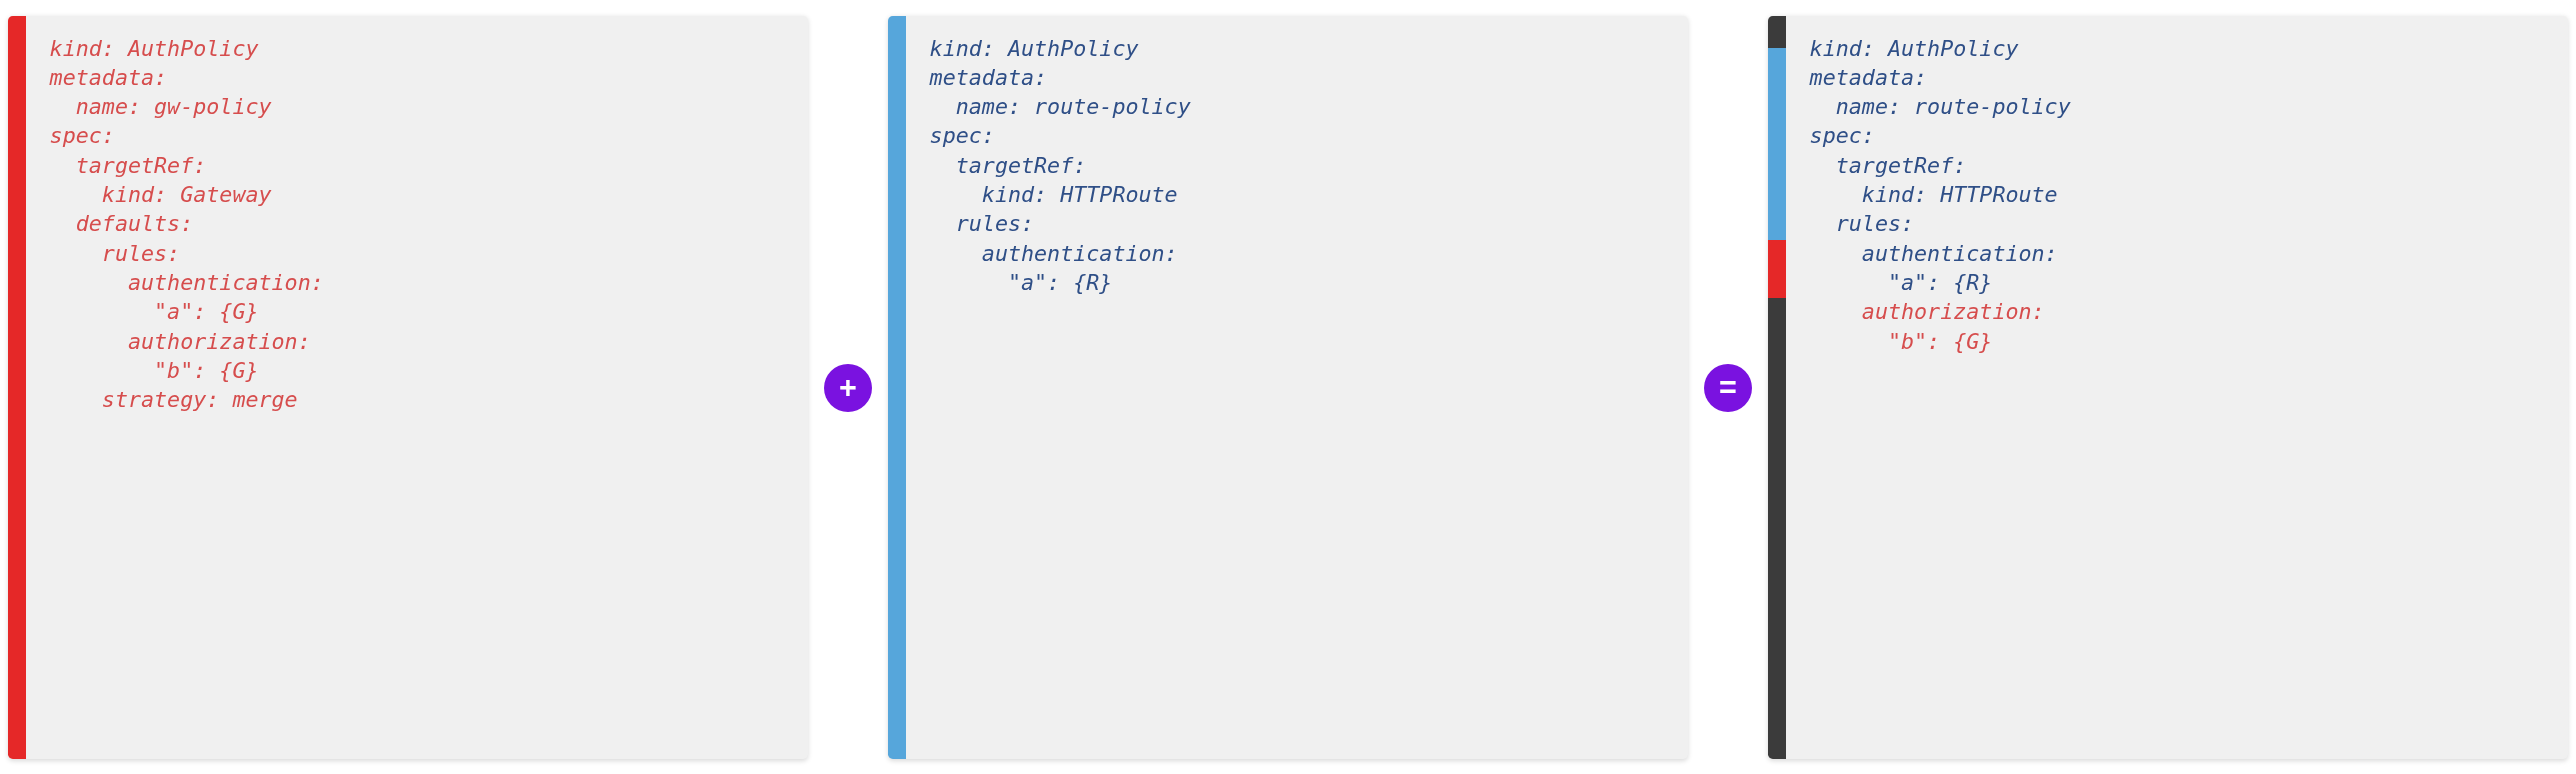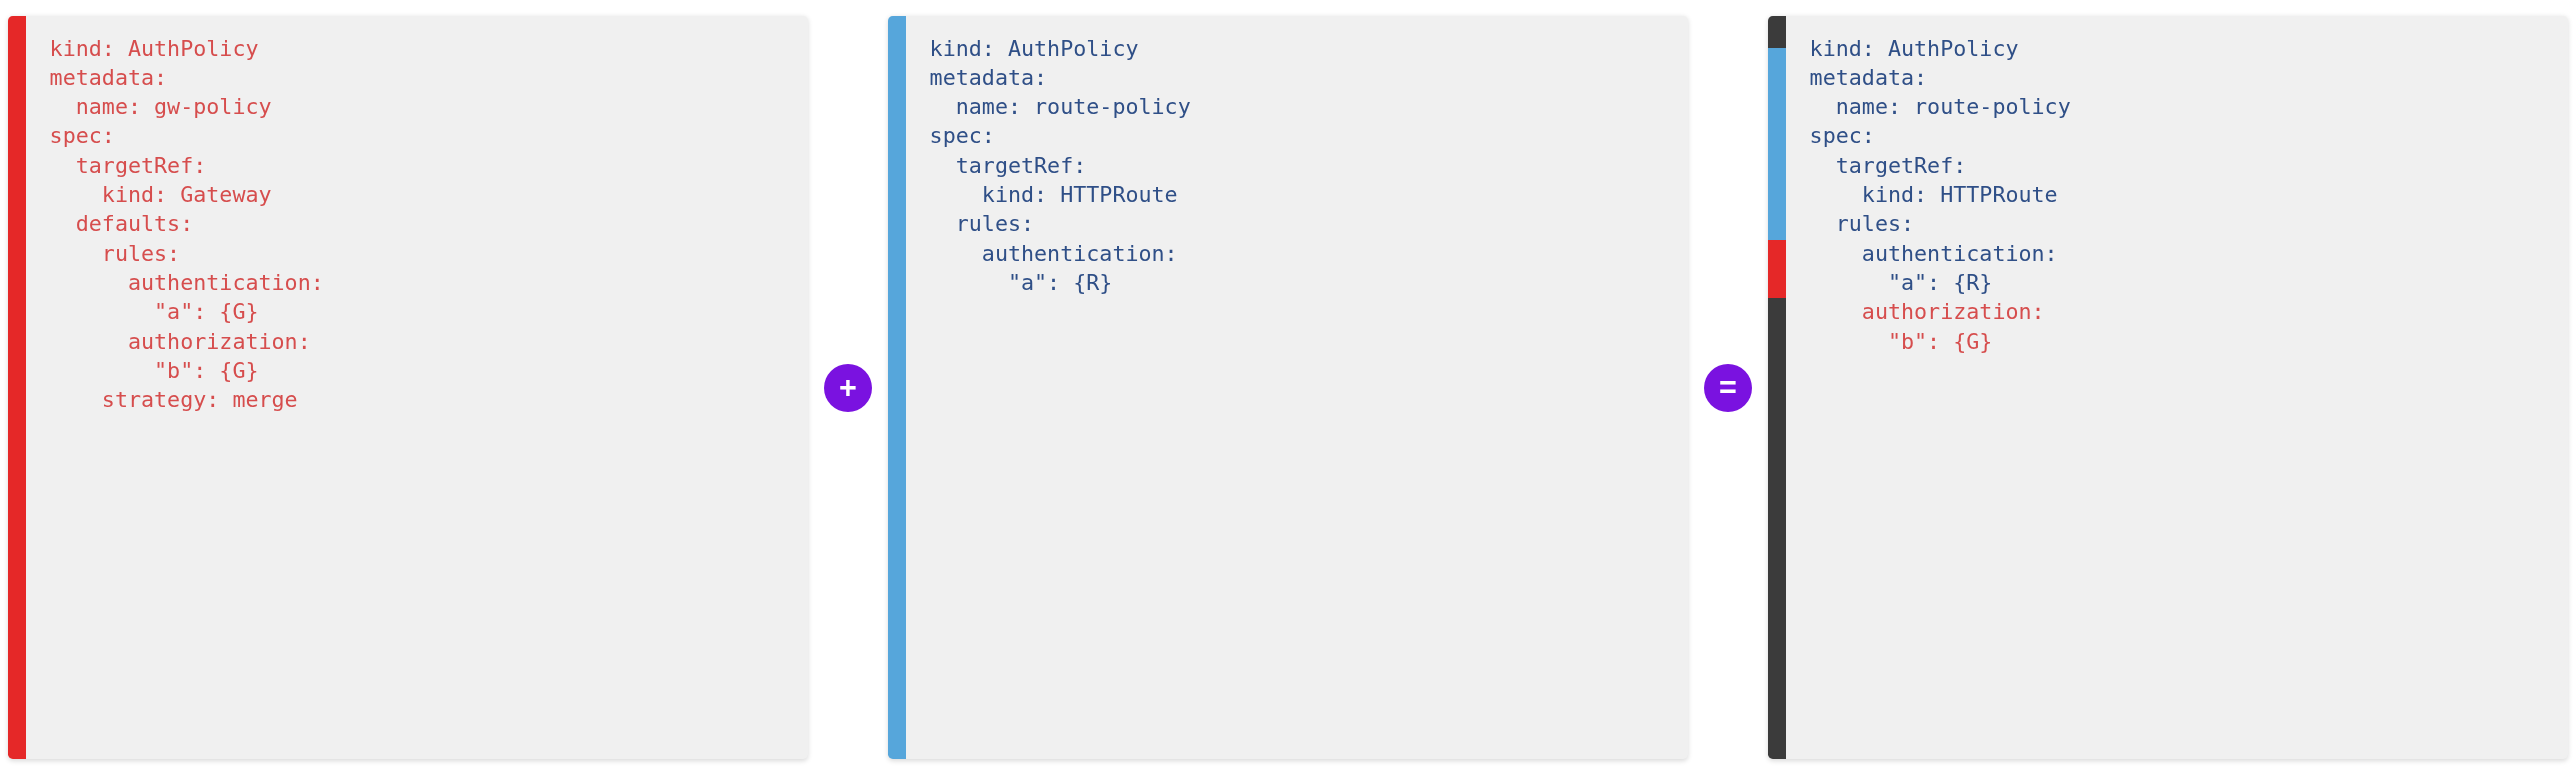--- a/index.html
+++ b/index.html
@@ -21,20 +21,21 @@
   }
   .panel {
     background: #f0f0f0;
     border-radius: 4.8px;
     height: 743px;
     flex: 1 1 0;
     position: relative;
     box-shadow: 0 1.6px 4.8px rgba(0,0,0,0.15);
     overflow: hidden;
     display: flex;
+    font-style: italic;
   }
   .bars {
     width: 17.6px;
     flex: 0 0 17.6px;
     display: flex;
     flex-direction: column;
     height: 100%;
   }
   .bar { width: 100%; }
   .bar.red   { background: #e52828; }

